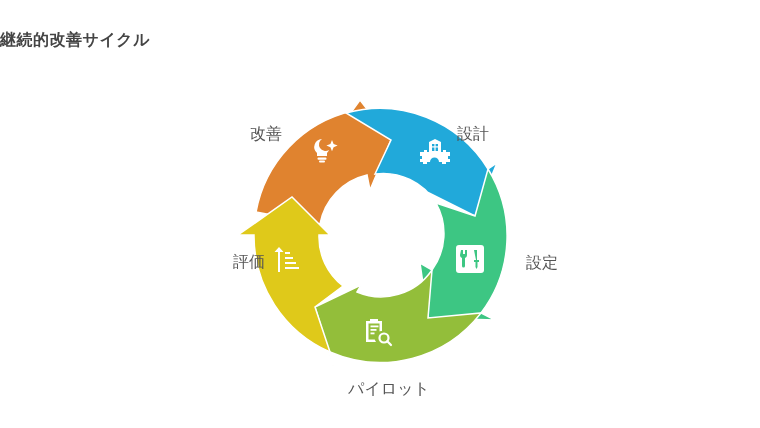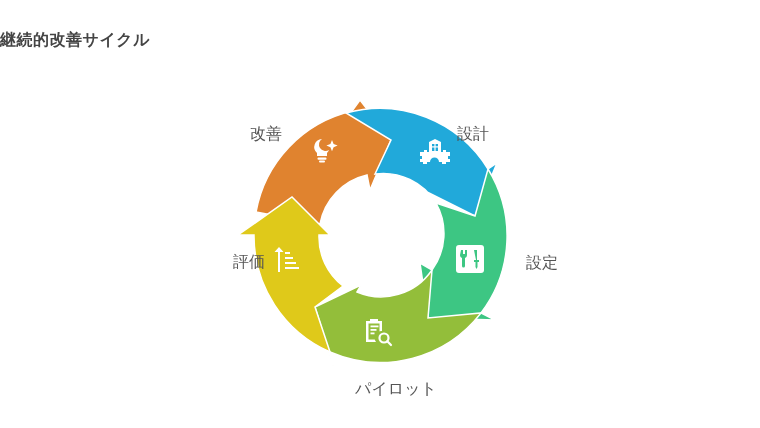--- a/index.html
+++ b/index.html
@@ -76,14 +76,14 @@
     <rect class="ico" x="10" y="5" width="5" height="2"></rect>
     <rect class="ico" x="10" y="10" width="8" height="2"></rect>
     <rect class="ico" x="10" y="15" width="11" height="2"></rect>
     <rect class="ico" x="10" y="20" width="14" height="2"></rect>
   </g>
 </svg>
 
 <div class="label" style="left:250px; top:124px;">改善</div>
 <div class="label" style="left:457px; top:124px;">設計</div>
 <div class="label" style="left:526px; top:253px;">設定</div>
-<div class="label" style="left:348px; top:379px;margin-left:7px;">パイロット</div>
+<div class="label" style="left:348px; top:379px;">パイロット</div>
 <div class="label" style="left:209px; top:252px;margin-left:24px;">評価</div>
 
 </body></html>

